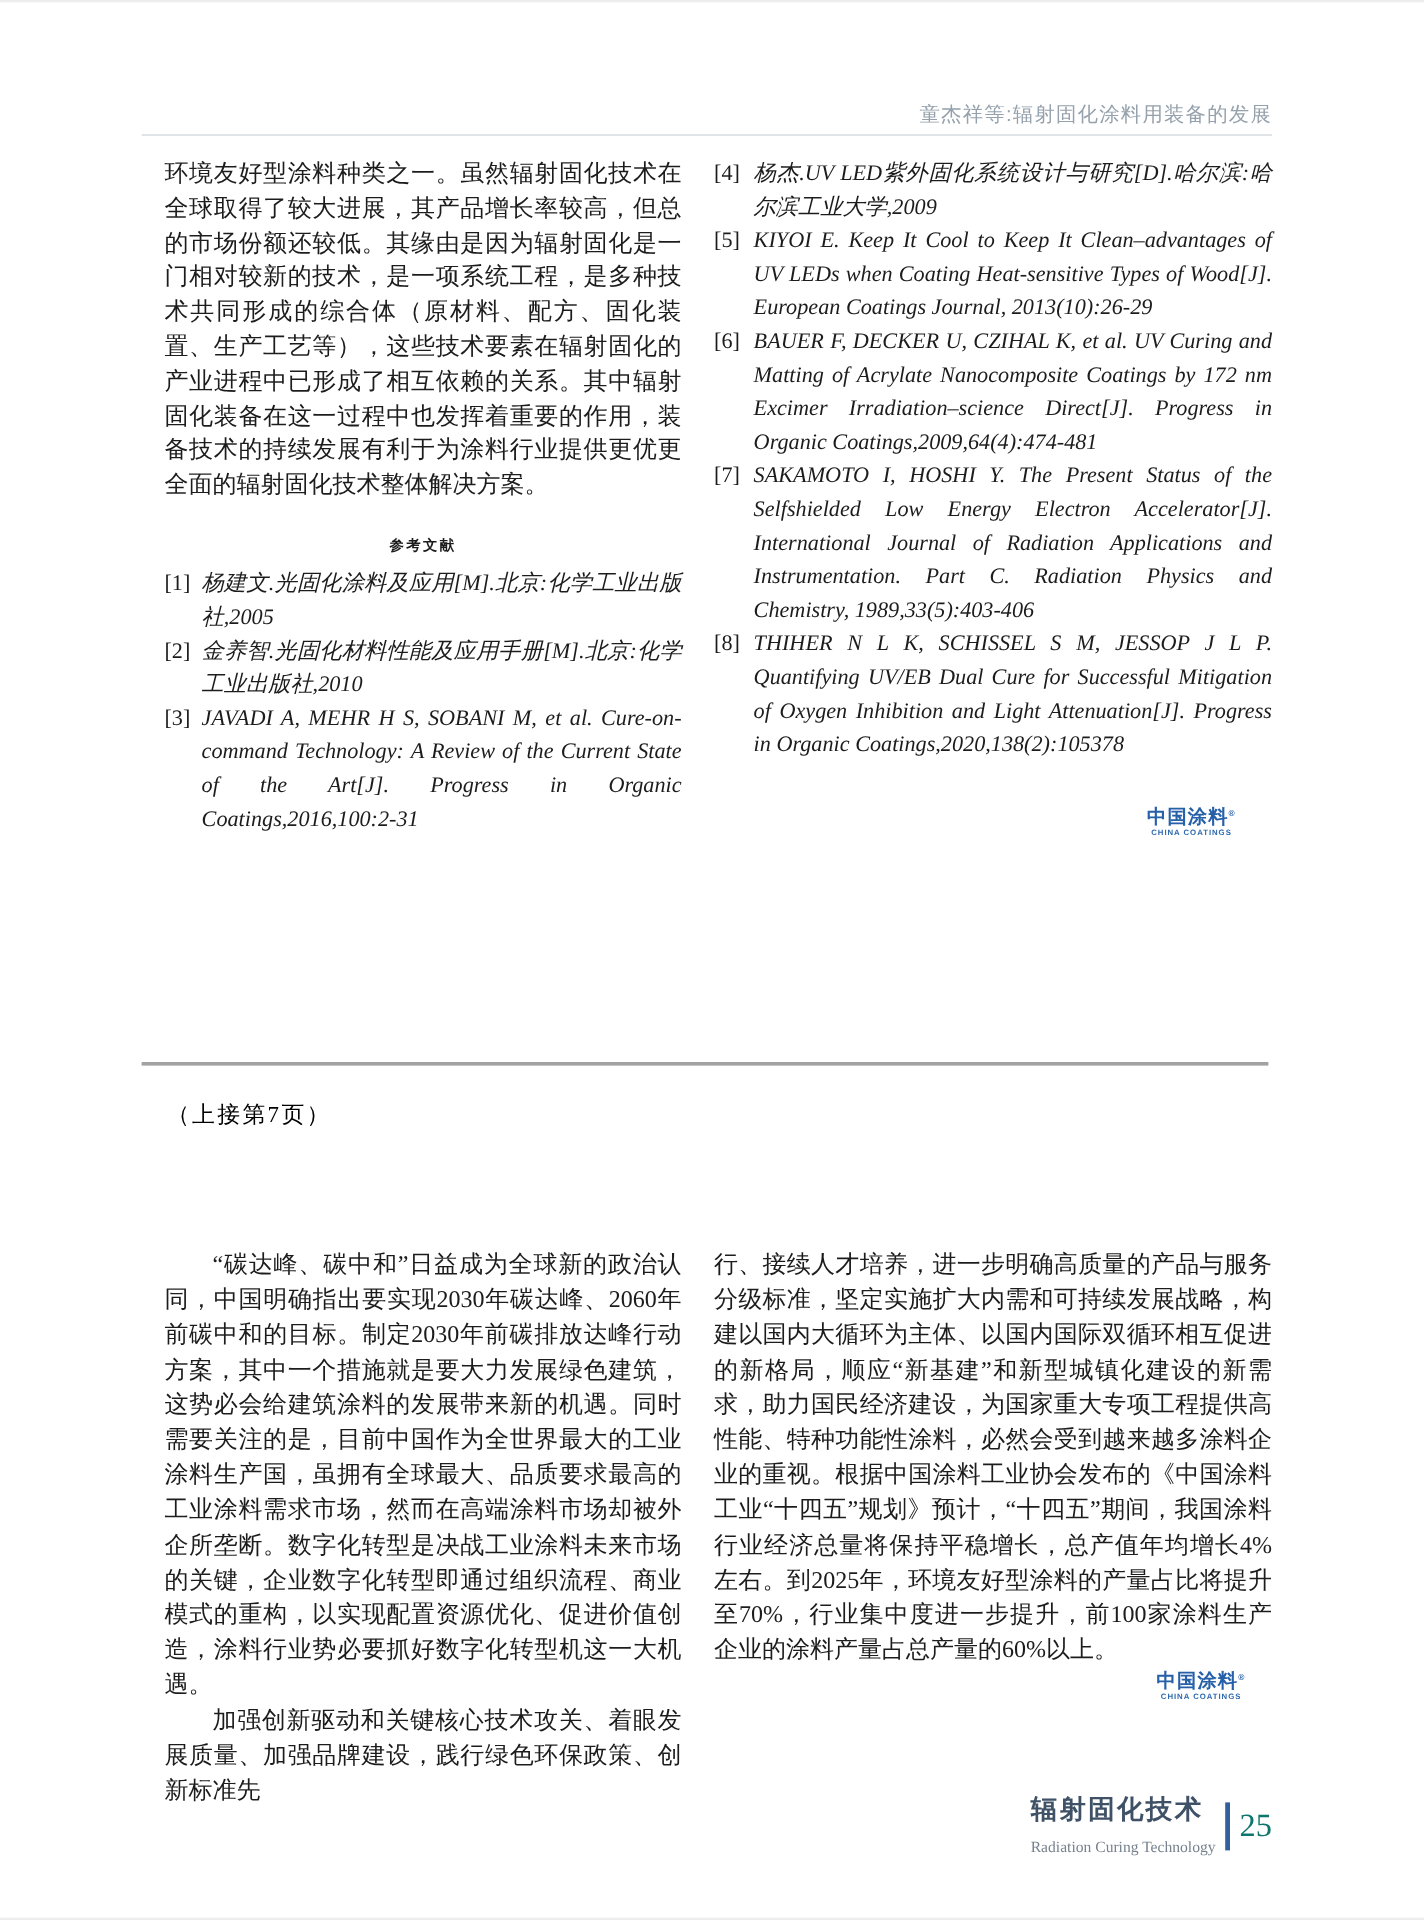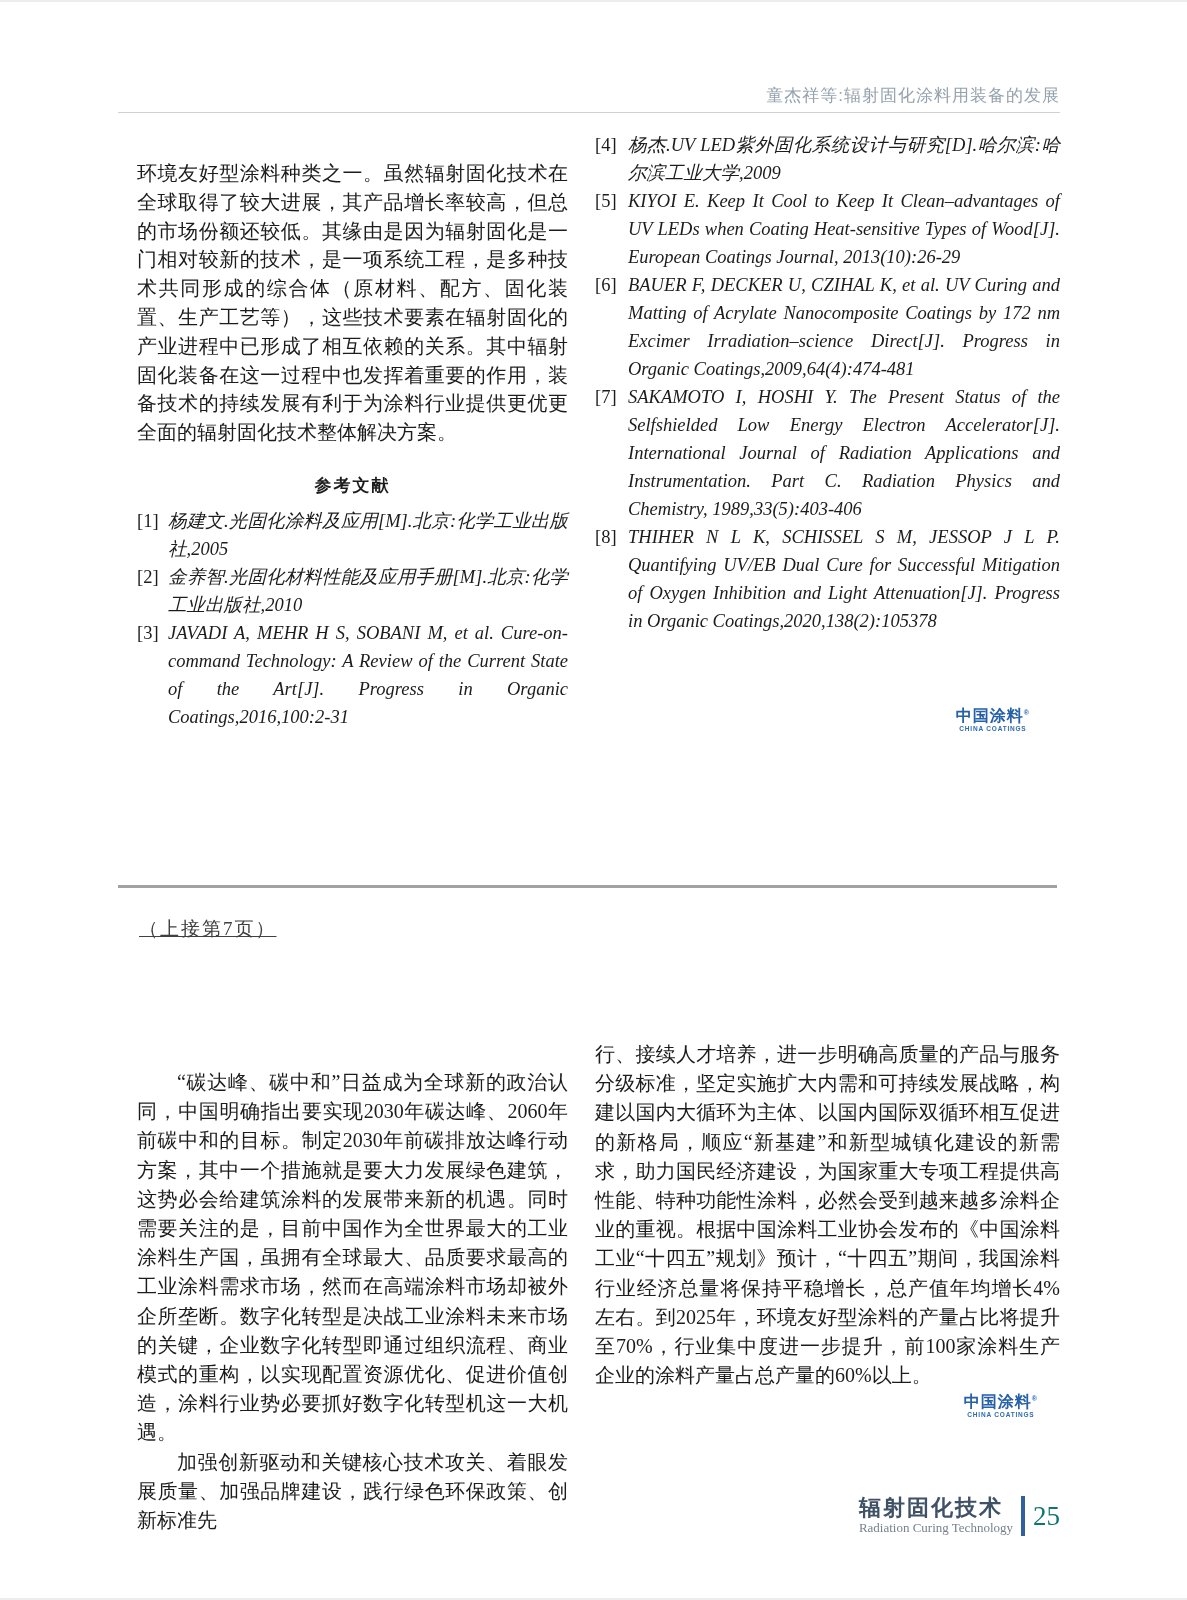--- a/index.html
+++ b/index.html
@@ -15,28 +15,28 @@
   
   .running-head {
     position:absolute; top:84px; right:127px;
     font-family:"Liberation Sans","DejaVu Sans",sans-serif;
     font-size:17px; color:#95a1ac; letter-spacing:1px;
   }
   .head-rule { position:absolute; top:112px; left:118px; width:942px; height:1px; background:#cdd2d6; }
 
   
   .upper { position:absolute; top:131px; left:137px; width:923px; display:flex; }
-  .col-a { width:431px; margin-right:27px;margin-top:28px; }
+  .col-a { width:431px; margin-right:27px; }
   .col-b { width:465px; position:relative; }
 
   .body-para { font-size:20px; line-height:28.8px; text-align:justify; }
 
   .refs-heading {
     font-family:"Liberation Sans","DejaVu Sans",sans-serif;
-    font-weight:bold; font-size:17px; text-align:center;
+    font-weight:bold; font-size:12px; text-align:center;
     margin:27px 0 10px 0; letter-spacing:2px;
   }
   .ref-item { display:flex; font-size:18.5px; line-height:28px; }
   .ref-marker { flex:none; width:31px; }
   .col-b .ref-marker { width:33px; }
   .ref-text { flex:1; text-align:justify;font-style:italic; }
 
   
   .logo { display:inline-block; text-align:center; line-height:1; }
   .logo-cn {
@@ -48,36 +48,36 @@
     font-family:"Liberation Sans","DejaVu Sans",sans-serif;
     font-weight:bold; font-size:6.5px; color:#2f6bb0; letter-spacing:0.8px; margin-top:2px;
   }
   .logo-upper { position:absolute; right:30px; bottom:-2px; }
   .logo-lower-wrap { text-align:right; margin:4px 22px 0 0; }
 
   
   .section-divider { position:absolute; top:885px; left:118px; width:939px; height:3px; background:#a2a2a2; }
   .continued {
     position:absolute; top:916px; left:139px;
-    font-size:19px; letter-spacing:2px; color:#404040;text-decoration:underline;
+    font-size:19px; letter-spacing:2px; color:#000000;
   }
 
   
   .lower { position:absolute; top:1040px; left:137px; width:923px; display:flex; }
   .lower .body-para { line-height:29.2px; }
   .indent { text-indent:2em; }
 
   
   .footer { position:absolute; top:1496px; right:127px; display:flex; align-items:center; }
   .footer-titles { margin-right:8px; }
   .footer-cn {
     font-family:"Liberation Sans","DejaVu Sans",sans-serif;
     font-weight:bold; font-size:22px; color:#3f5166; letter-spacing:2px; line-height:1.05;
   }
-  .footer-en { font-size:13px; color:#77828e; margin-top:1px; }
+  .footer-en { font-size:13px; color:#77828e; margin-top:12px; }
   .footer-bar { width:4px; height:40px; background:#30619c; margin-right:8px; }
   .footer-page { font-size:27px; color:#0f766e; }
 </style>
 </head>
 <body>
 
 <div class="page">
   <div class="edge top"></div>
   <div class="edge bottom"></div>
 

